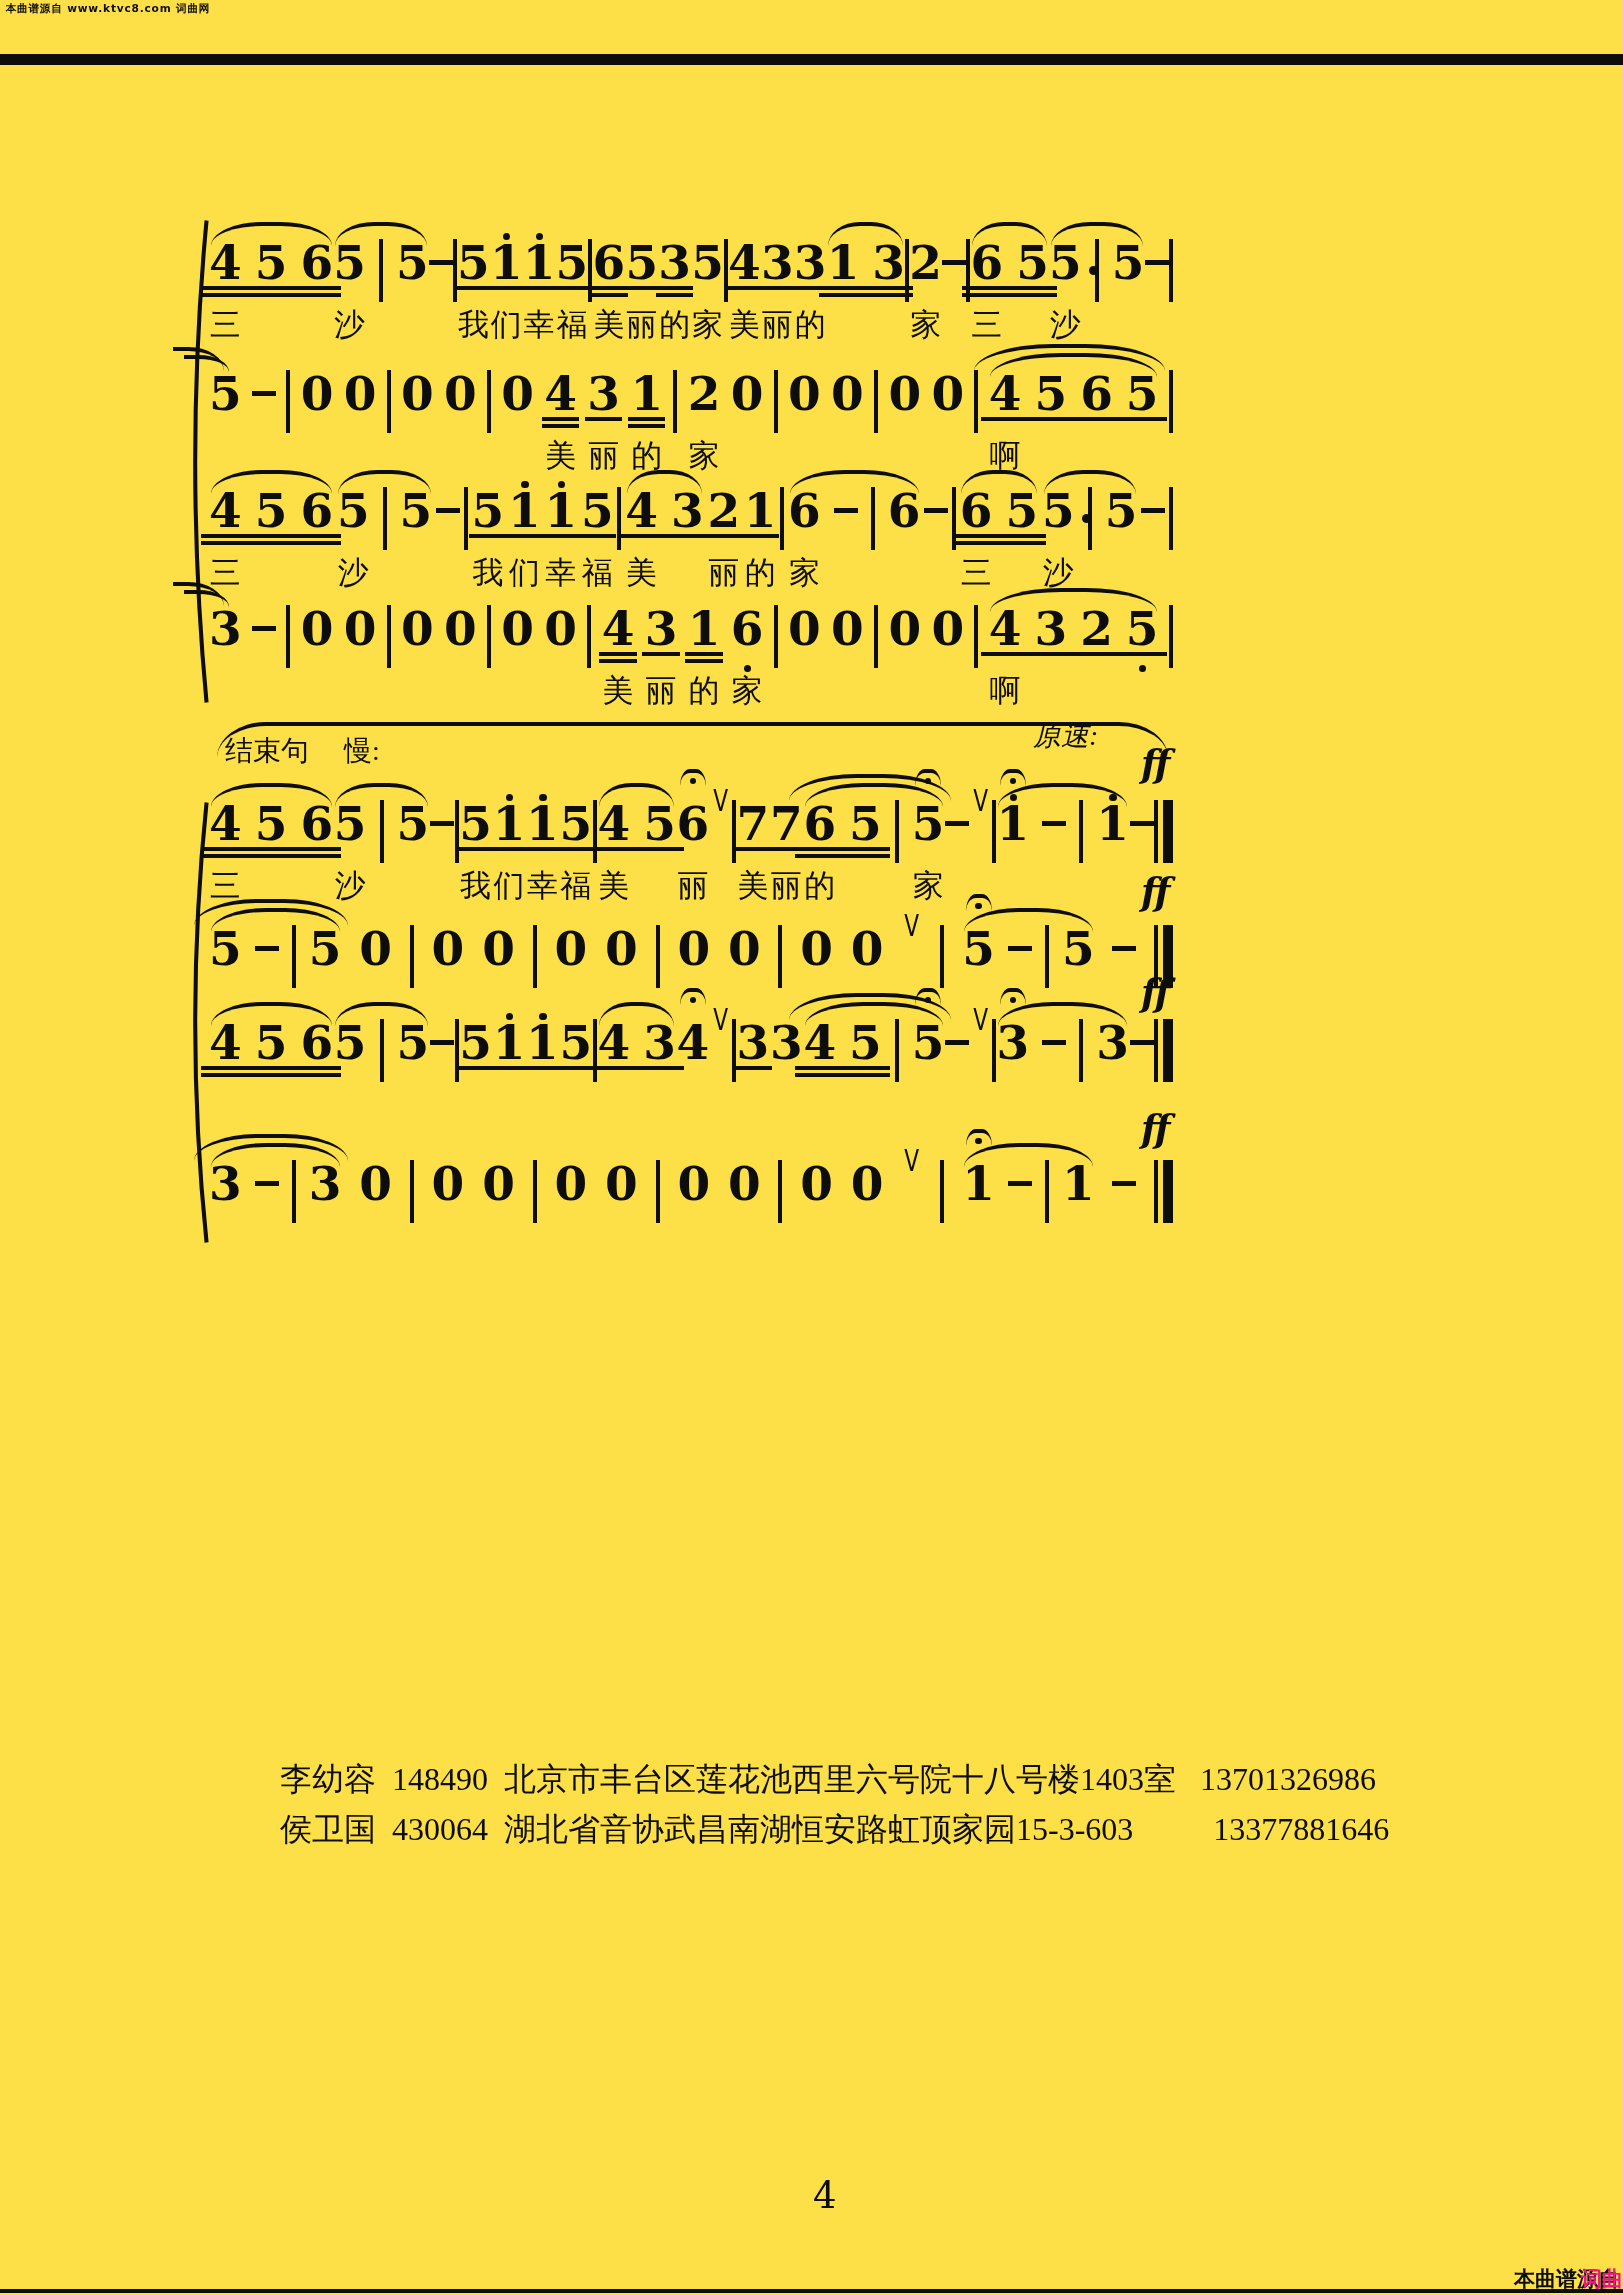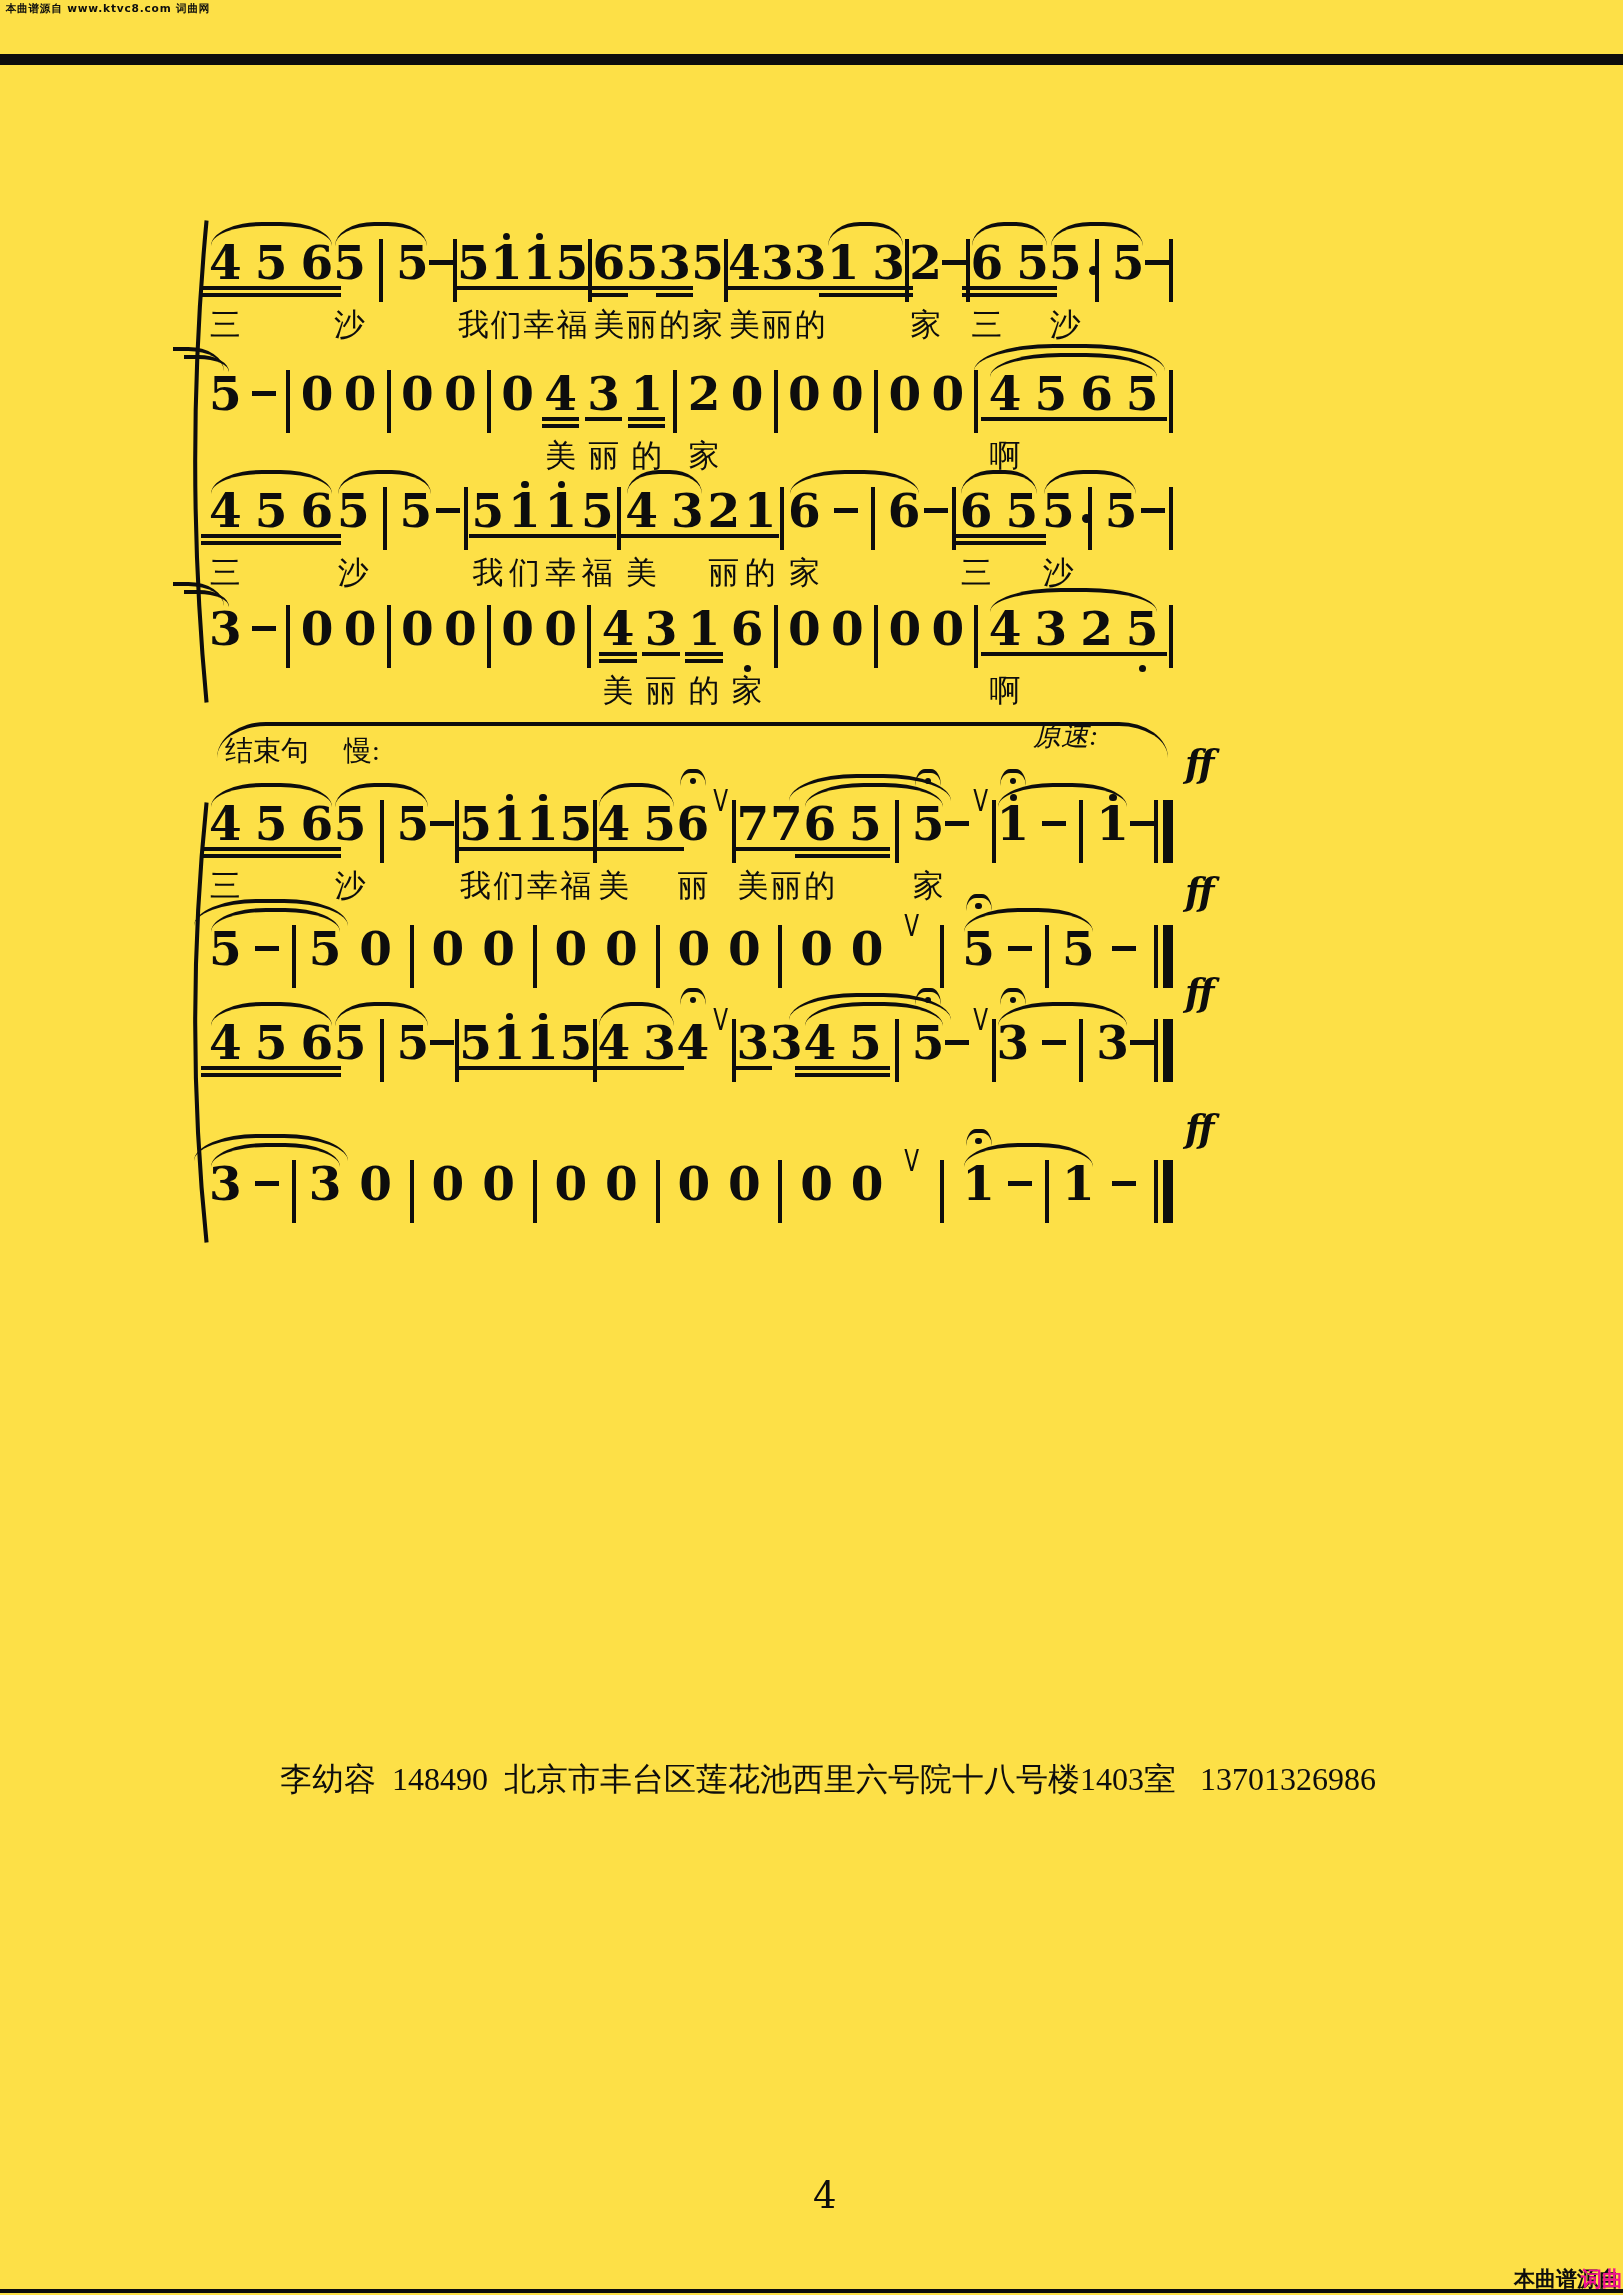--- a/index.html
+++ b/index.html
@@ -37,21 +37,21 @@
   .grp{position:relative;display:flex;gap:13px;align-items:flex-start;}
   .slur{position:absolute;left:1.6px;right:1.6px;top:-23px;height:19.5px;
         border-top:4.9px solid #0d0d0d;border-radius:50% 50% 0 0/120% 120% 0 0;}
   .slur2{position:absolute;left:-14.6px;right:-6.5px;top:-32px;height:23px;
         border-top:4.9px solid #0d0d0d;border-radius:50% 50% 0 0/120% 120% 0 0;}
   .pretie{position:absolute;right:45%;top:-29px;width:54px;height:26px;}
   .pretie::before,.pretie::after{content:"";position:absolute;border-top:4px solid #0d0d0d;}
   .pretie::before{left:0;right:3.2px;top:0;height:19.5px;border-top-right-radius:110% 160%;}
   .pretie::after{left:11.4px;right:-1.6px;top:8px;height:13px;border-top-right-radius:110% 160%;}
   .tempo{position:absolute;font:400 28px/31px "Liberation Serif",serif;}
-  .dyn{position:absolute;font:italic 700 37px/37px "DejaVu Serif",serif;letter-spacing:-2.4px;margin-left:44px;}
+  .dyn{position:absolute;font:italic 700 37px/37px "DejaVu Serif",serif;letter-spacing:-2.4px;}
   .phrase-arc{position:absolute;border-top:4.9px solid #0d0d0d;border-radius:49px 49px 0 0/36px 36px 0 0;}
 </style>
 </head>
 <body>
 
 <div id="page">
   <div id="wm-top" class="abs">本曲谱源自 www.ktvc8.com 词曲网</div>
   <div id="rule-top" class="abs"></div>
 
   <div id="score" class="abs" style="left:0;top:0;width:1623px;height:1380px;">
@@ -875,20 +875,21 @@
       <div class="phrase-arc" style="left: 217px; top: 722px; width: 951px; height: 37px;"></div>
       <svg width="28" height="487" style="position: absolute; left: 182px; top: 218px; overflow: visible;" viewBox="0 0 34 600">
         <path d="M30 3 Q2 300 30 597" stroke="#0d0d0d" stroke-width="5" fill="none"></path>
       </svg>
       <svg width="28" height="445" style="position: absolute; left: 182px; top: 800px; overflow: visible;" viewBox="0 0 34 548">
         <path d="M30 3 Q2 274 30 545" stroke="#0d0d0d" stroke-width="5" fill="none"></path>
       </svg>
     </div>
 
   <div class="contact abs" style="top:1760px">李幼容  148490  北京市丰台区莲花池西里六号院十八号楼1403室   13701326986</div>
+  <div class="contact abs" style="top:1810px">侯卫国  430064  湖北省音协武昌南湖恒安路虹顶家园15-3-603          13377881646</div>
 
   <div id="pageno" class="abs">4</div>
 
   <div id="wm-bot-prefix" class="abs">本曲谱源自</div>
   <div id="wm-bot-site" class="abs" style="color: rgb(240, 18, 142);">词曲网</div>
   <div id="rule-bottom" class="abs"></div>
 </div>
 
 
 </body></html>

